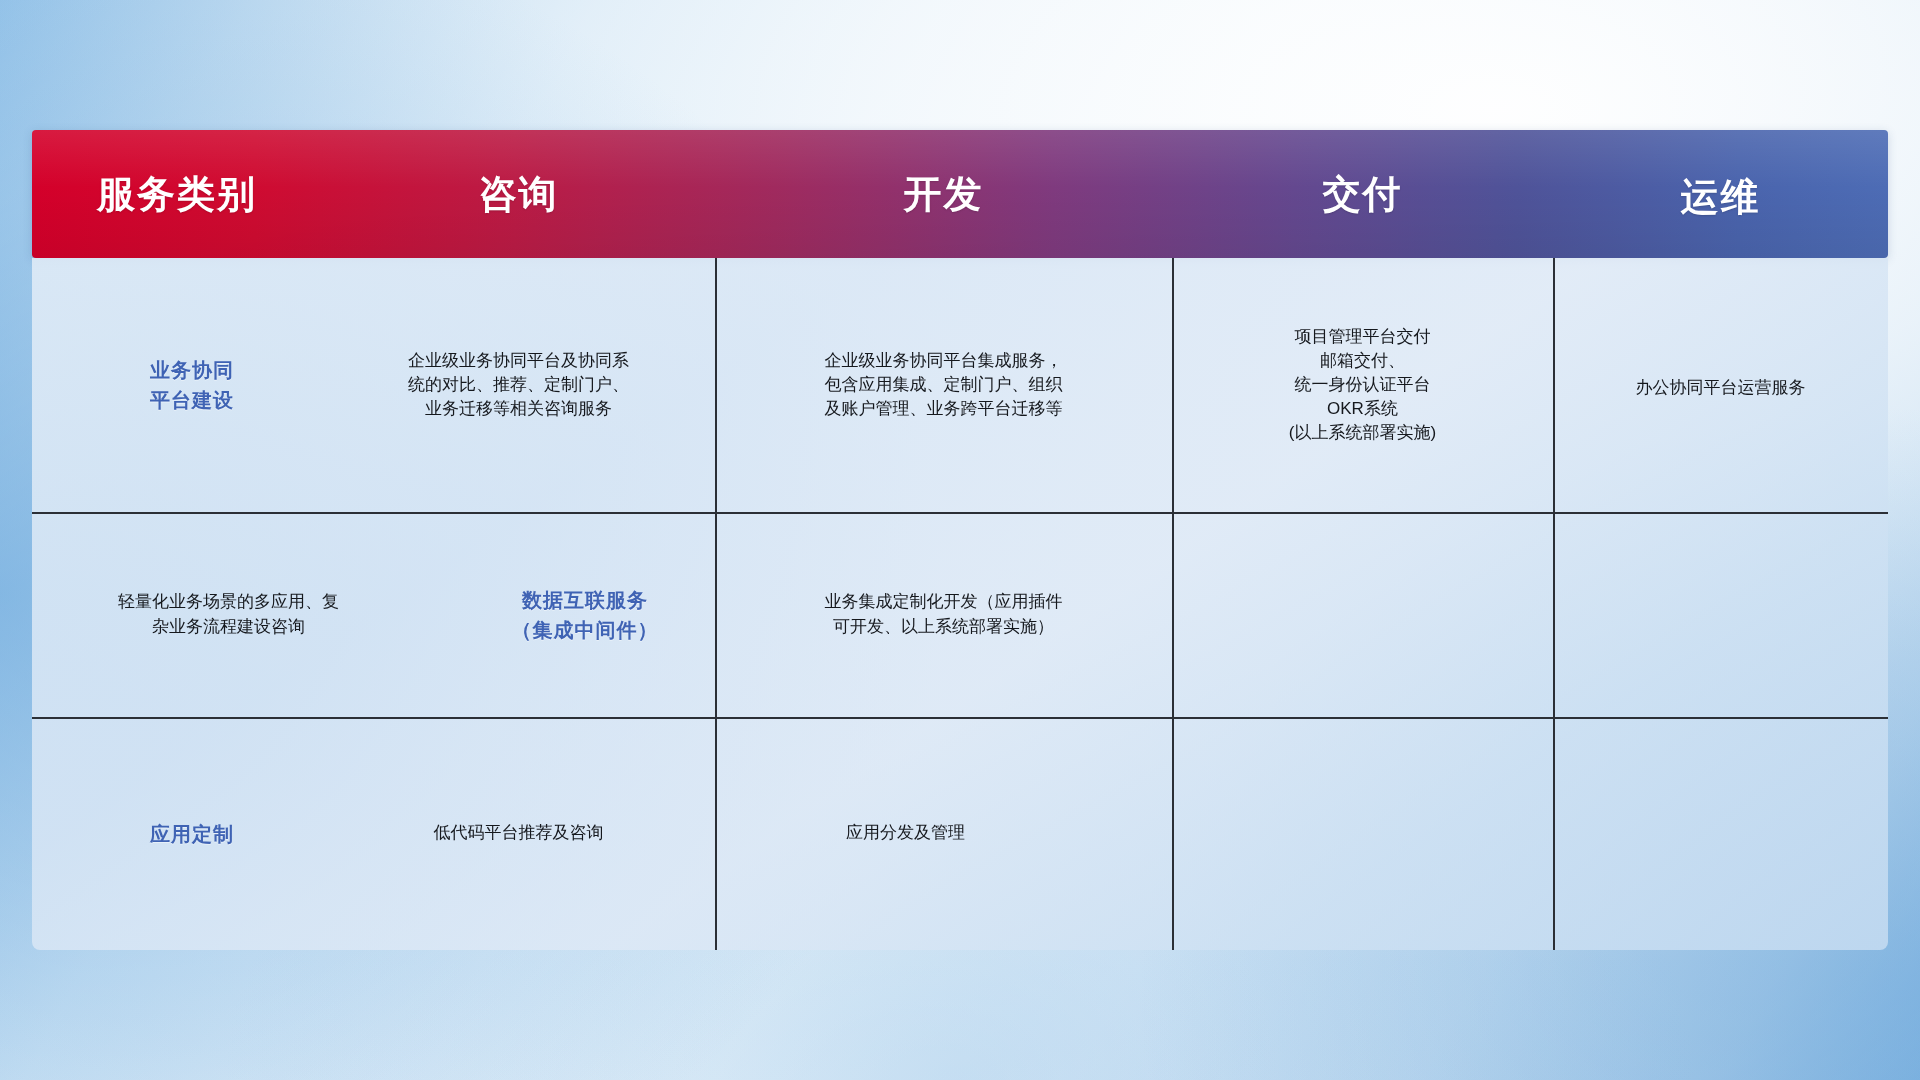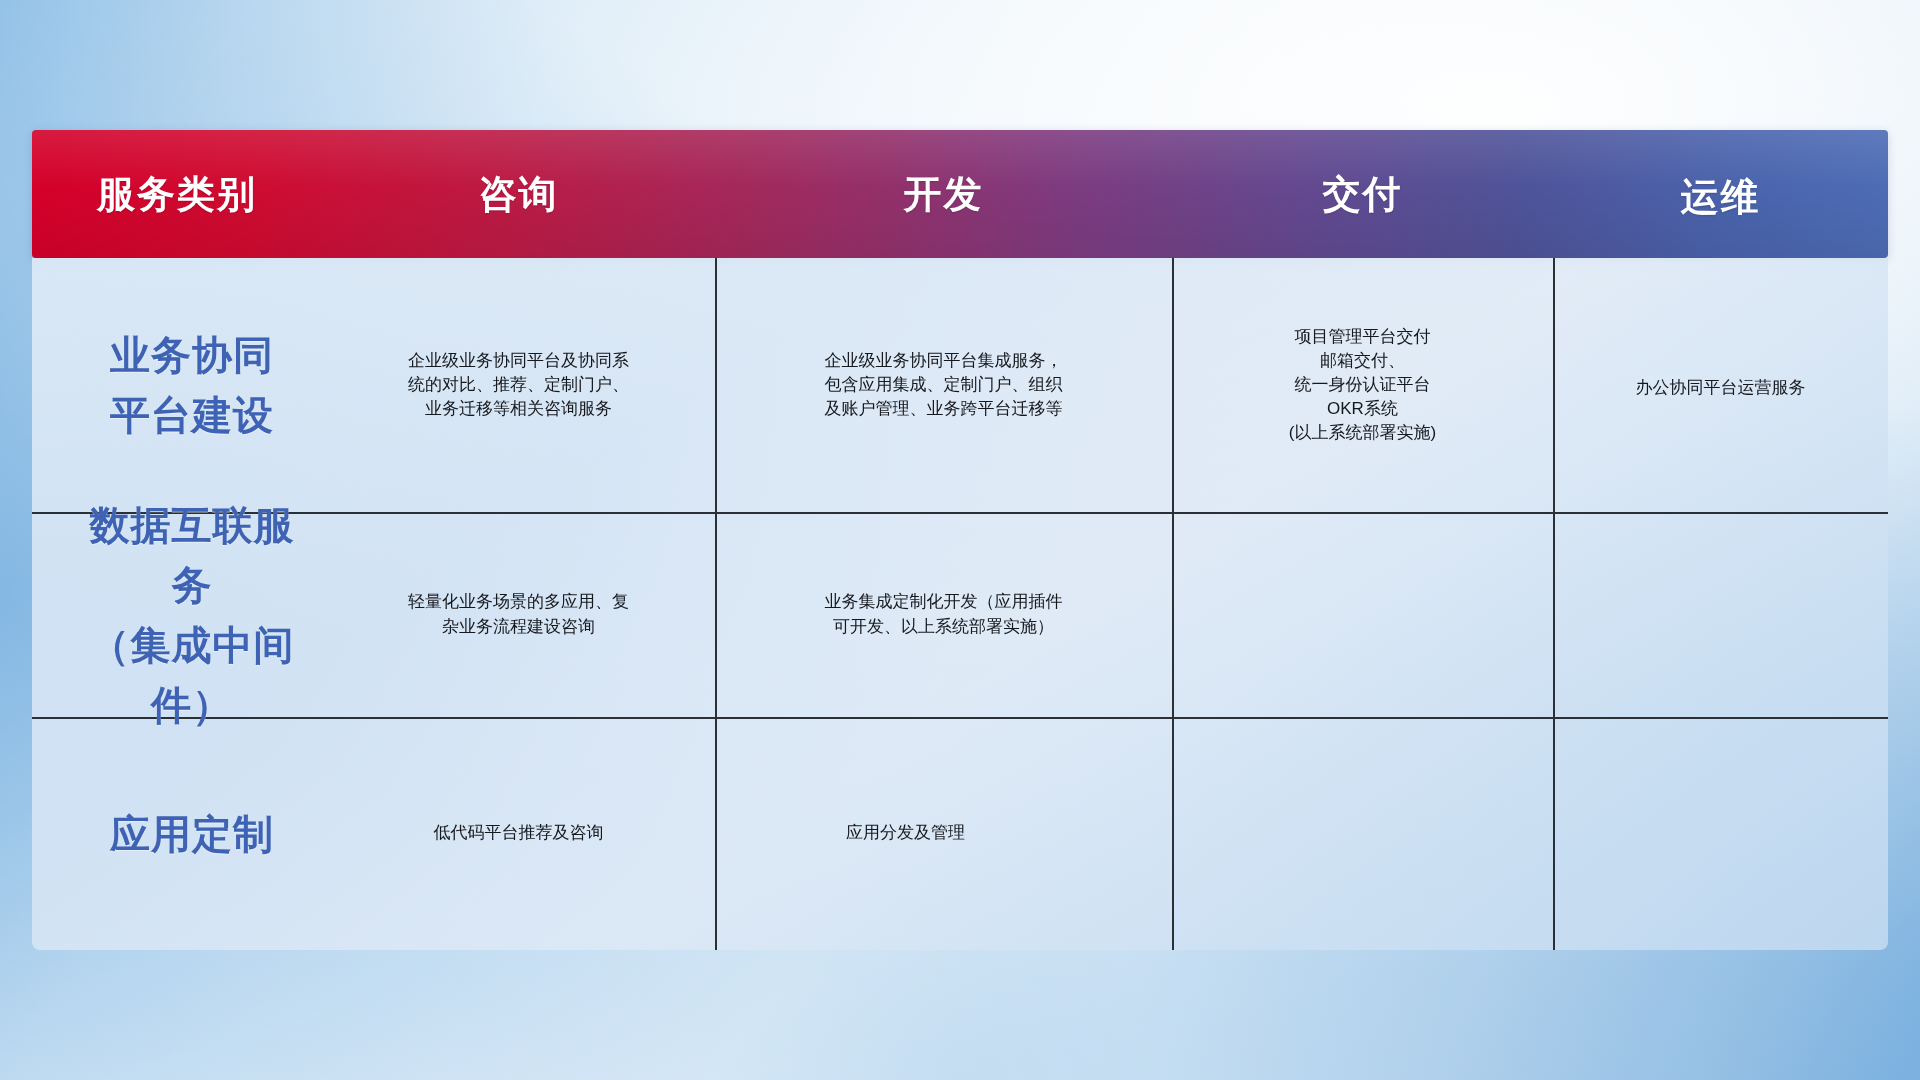--- a/index.html
+++ b/index.html
@@ -115,21 +115,21 @@
     box-sizing: border-box;
     padding: 0 14px;
     font-size: 17px;
     line-height: 1.42;
     color: #15181d;
     white-space: pre-line;
   }
   .cat-cell {
     color: #3f63b4;
     font-weight: bold;
-    font-size: 40px;
+    font-size: 20px;
     line-height: 1.5;
     letter-spacing: 1px;
     text-shadow: 0 1px 0 rgba(255,255,255,0.45);
     padding-left: 44px;
   }
 
   
   .c1 { width: 290px; }
   .c2 { width: 393px; font-family: Liberation Serif, serif; }
   .c3 { width: 457px; }
@@ -174,24 +174,24 @@
 及账户管理、业务跨平台迁移等</div>
           <div class="cell c4">项目管理平台交付
 邮箱交付、
 统一身份认证平台
 OKR系统
 (以上系统部署实施)</div>
           <div class="cell c5">办公协同平台运营服务</div>
         </div>
 
         <div class="row r2">
+          <div class="cell c2">轻量化业务场景的多应用、复
+杂业务流程建设咨询</div>
           <div class="cell cat-cell c1">数据互联服务
 （集成中间件）</div>
-          <div class="cell c2">轻量化业务场景的多应用、复
-杂业务流程建设咨询</div>
           <div class="cell c3">业务集成定制化开发（应用插件
 可开发、以上系统部署实施）</div>
           <div class="cell c4"></div>
           <div class="cell c5"></div>
         </div>
 
         <div class="row r3">
           <div class="cell cat-cell c1">应用定制</div>
           <div class="cell c2">低代码平台推荐及咨询</div>
           <div class="cell c4">应用分发及管理</div>

